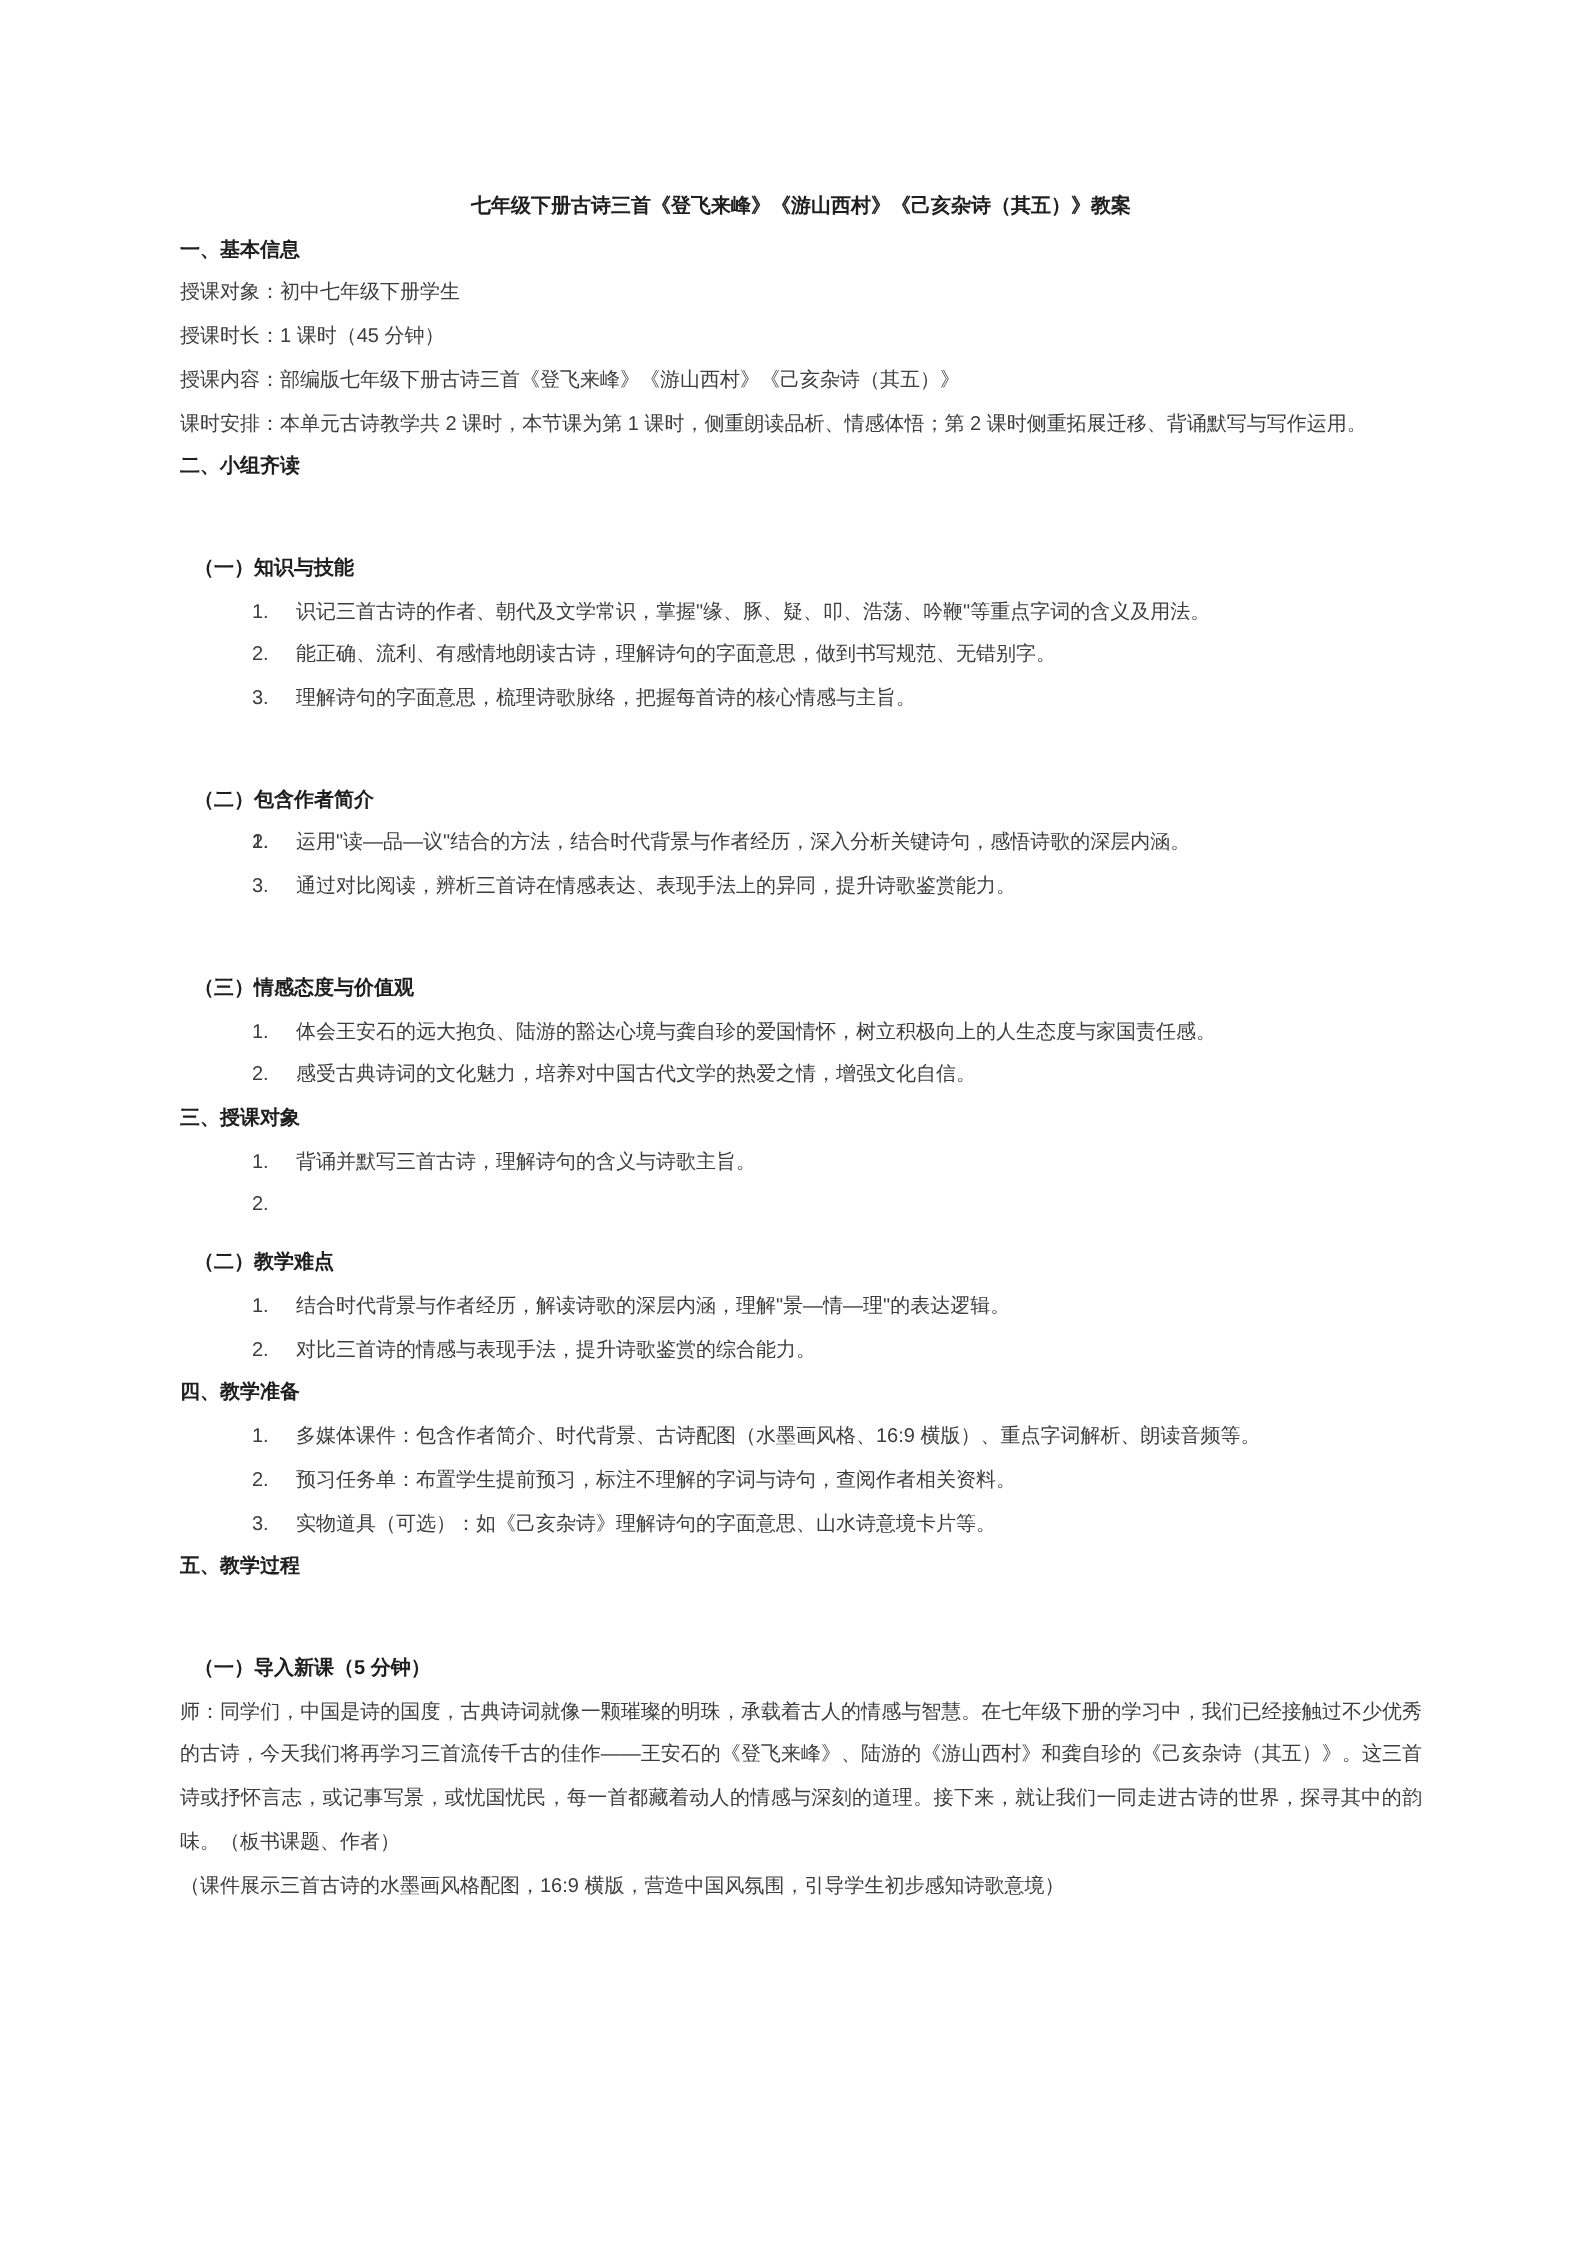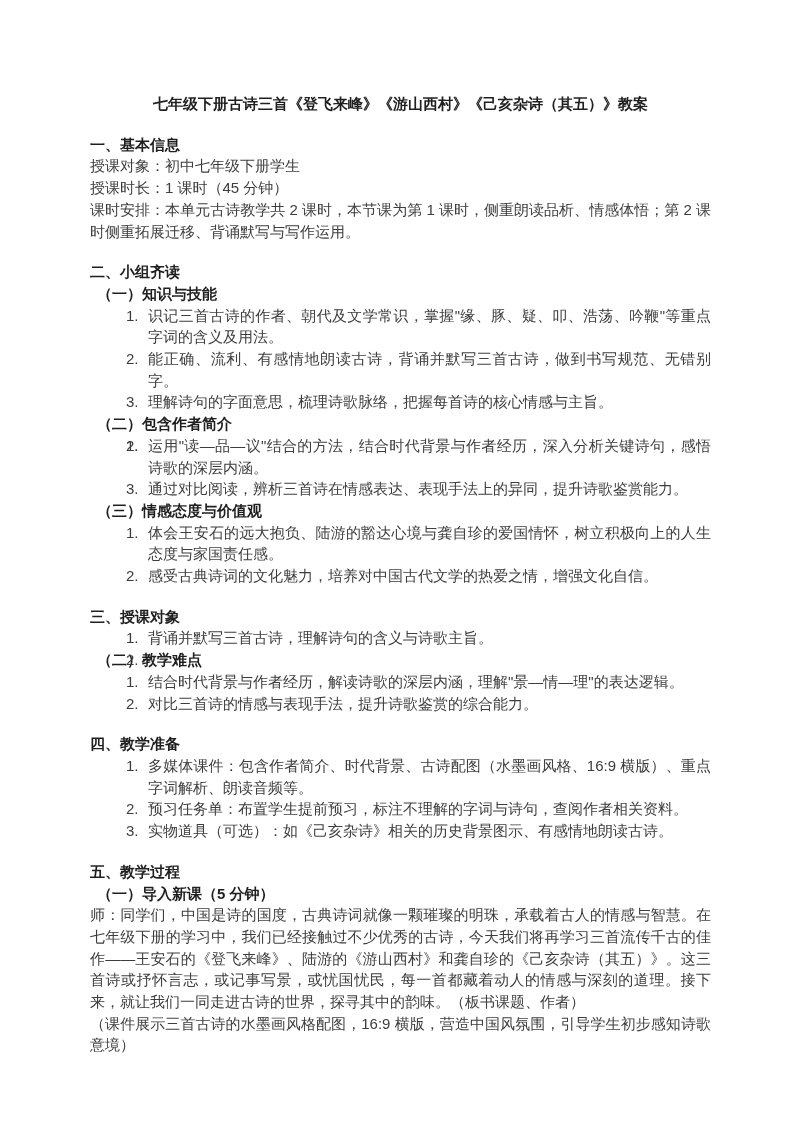--- a/index.html
+++ b/index.html
@@ -9,38 +9,38 @@
     font-family: "Liberation Sans", sans-serif;
     color: #3d3d3d;
     position: relative;
     overflow: hidden;
   }
   .content {
     position: absolute;
     left: 90px;
     top: 93px;
     width: 621px;
-    font-size: 15px;
+    font-size: 10px;
     line-height: 21.7px;
     text-align: justify;
   }
   .doc-title {
     font-weight: bold;
     text-align: center;
     color: #1f1f1f;
   }
   .h1 {
     font-weight: bold;
     color: #1f1f1f;
-    margin-top: 19px;
   }
   .h2 {
     font-weight: bold;
     color: #1f1f1f;
     padding-left: 7px;
+    margin-top: 29px;
   }
   .body-line { margin: 0; }
   .li {
     position: relative;
     padding-left: 58px;
   }
   .li .num {
     position: absolute;
     left: 36px;
     top: 0;
@@ -50,32 +50,33 @@
 <body>
 
 <div class="page">
   <div class="content">
 
     <div class="doc-title">七年级下册古诗三首《登飞来峰》《游山西村》《己亥杂诗（其五）》教案</div>
 
     <div class="h1">一、基本信息</div>
     <p class="body-line">授课对象：初中七年级下册学生</p>
     <p class="body-line">授课时长：1 课时（45 分钟）</p>
+    <p class="body-line">授课内容：部编版七年级下册古诗三首《登飞来峰》《游山西村》《己亥杂诗（其五）》</p>
     <p class="body-line">课时安排：本单元古诗教学共 2 课时，本节课为第 1 课时，侧重朗读品析、情感体悟；第 2 课时侧重拓展迁移、背诵默写与写作运用。</p>
 
     <div class="h1">二、小组齐读</div>
 
     <div class="h2">（一）知识与技能</div>
     <div class="li">
       <span class="num">1.</span>
       <span>识记三首古诗的作者、朝代及文学常识，掌握"缘、豚、疑、叩、浩荡、吟鞭"等重点字词的含义及用法。</span>
     </div>
     <div class="li">
       <span class="num">2.</span>
-      <span>能正确、流利、有感情地朗读古诗，背诵并默写三首古诗，做到书写规范、无错别字。</span>
+      <span>能正确、流利、有感情地朗读古诗，理解诗句的字面意思，做到书写规范、无错别字。</span>
     </div>
     <div class="li">
       <span class="num">3.</span>
       <span>理解诗句的字面意思，梳理诗歌脉络，把握每首诗的核心情感与主旨。</span>
     </div>
 
     <div class="h2">（二）包含作者简介</div>
     <div class="li">
       <span class="num">1.</span>
     </div>
@@ -122,21 +123,21 @@
     <div class="li">
       <span class="num">1.</span>
       <span>多媒体课件：包含作者简介、时代背景、古诗配图（水墨画风格、16:9 横版）、重点字词解析、朗读音频等。</span>
     </div>
     <div class="li">
       <span class="num">2.</span>
       <span>预习任务单：布置学生提前预习，标注不理解的字词与诗句，查阅作者相关资料。</span>
     </div>
     <div class="li">
       <span class="num">3.</span>
-      <span>实物道具（可选）：如《己亥杂诗》相关的历史背景图示、有感情地朗读古诗。</span>
+      <span>实物道具（可选）：如《己亥杂诗》理解诗句的字面意思、山水诗意境卡片等。</span>
     </div>
 
     <div class="h1">五、教学过程</div>
     <div class="h2">（一）导入新课（5 分钟）</div>
     <p class="body-line">师：同学们，中国是诗的国度，古典诗词就像一颗璀璨的明珠，承载着古人的情感与智慧。在七年级下册的学习中，我们已经接触过不少优秀的古诗，今天我们将再学习三首流传千古的佳作——王安石的《登飞来峰》、陆游的《游山西村》和龚自珍的《己亥杂诗（其五）》。这三首诗或抒怀言志，或记事写景，或忧国忧民，每一首都藏着动人的情感与深刻的道理。接下来，就让我们一同走进古诗的世界，探寻其中的韵味。（板书课题、作者）</p>
     <p class="body-line">（课件展示三首古诗的水墨画风格配图，16:9 横版，营造中国风氛围，引导学生初步感知诗歌意境）</p>
 
   </div>
 </div>
 

